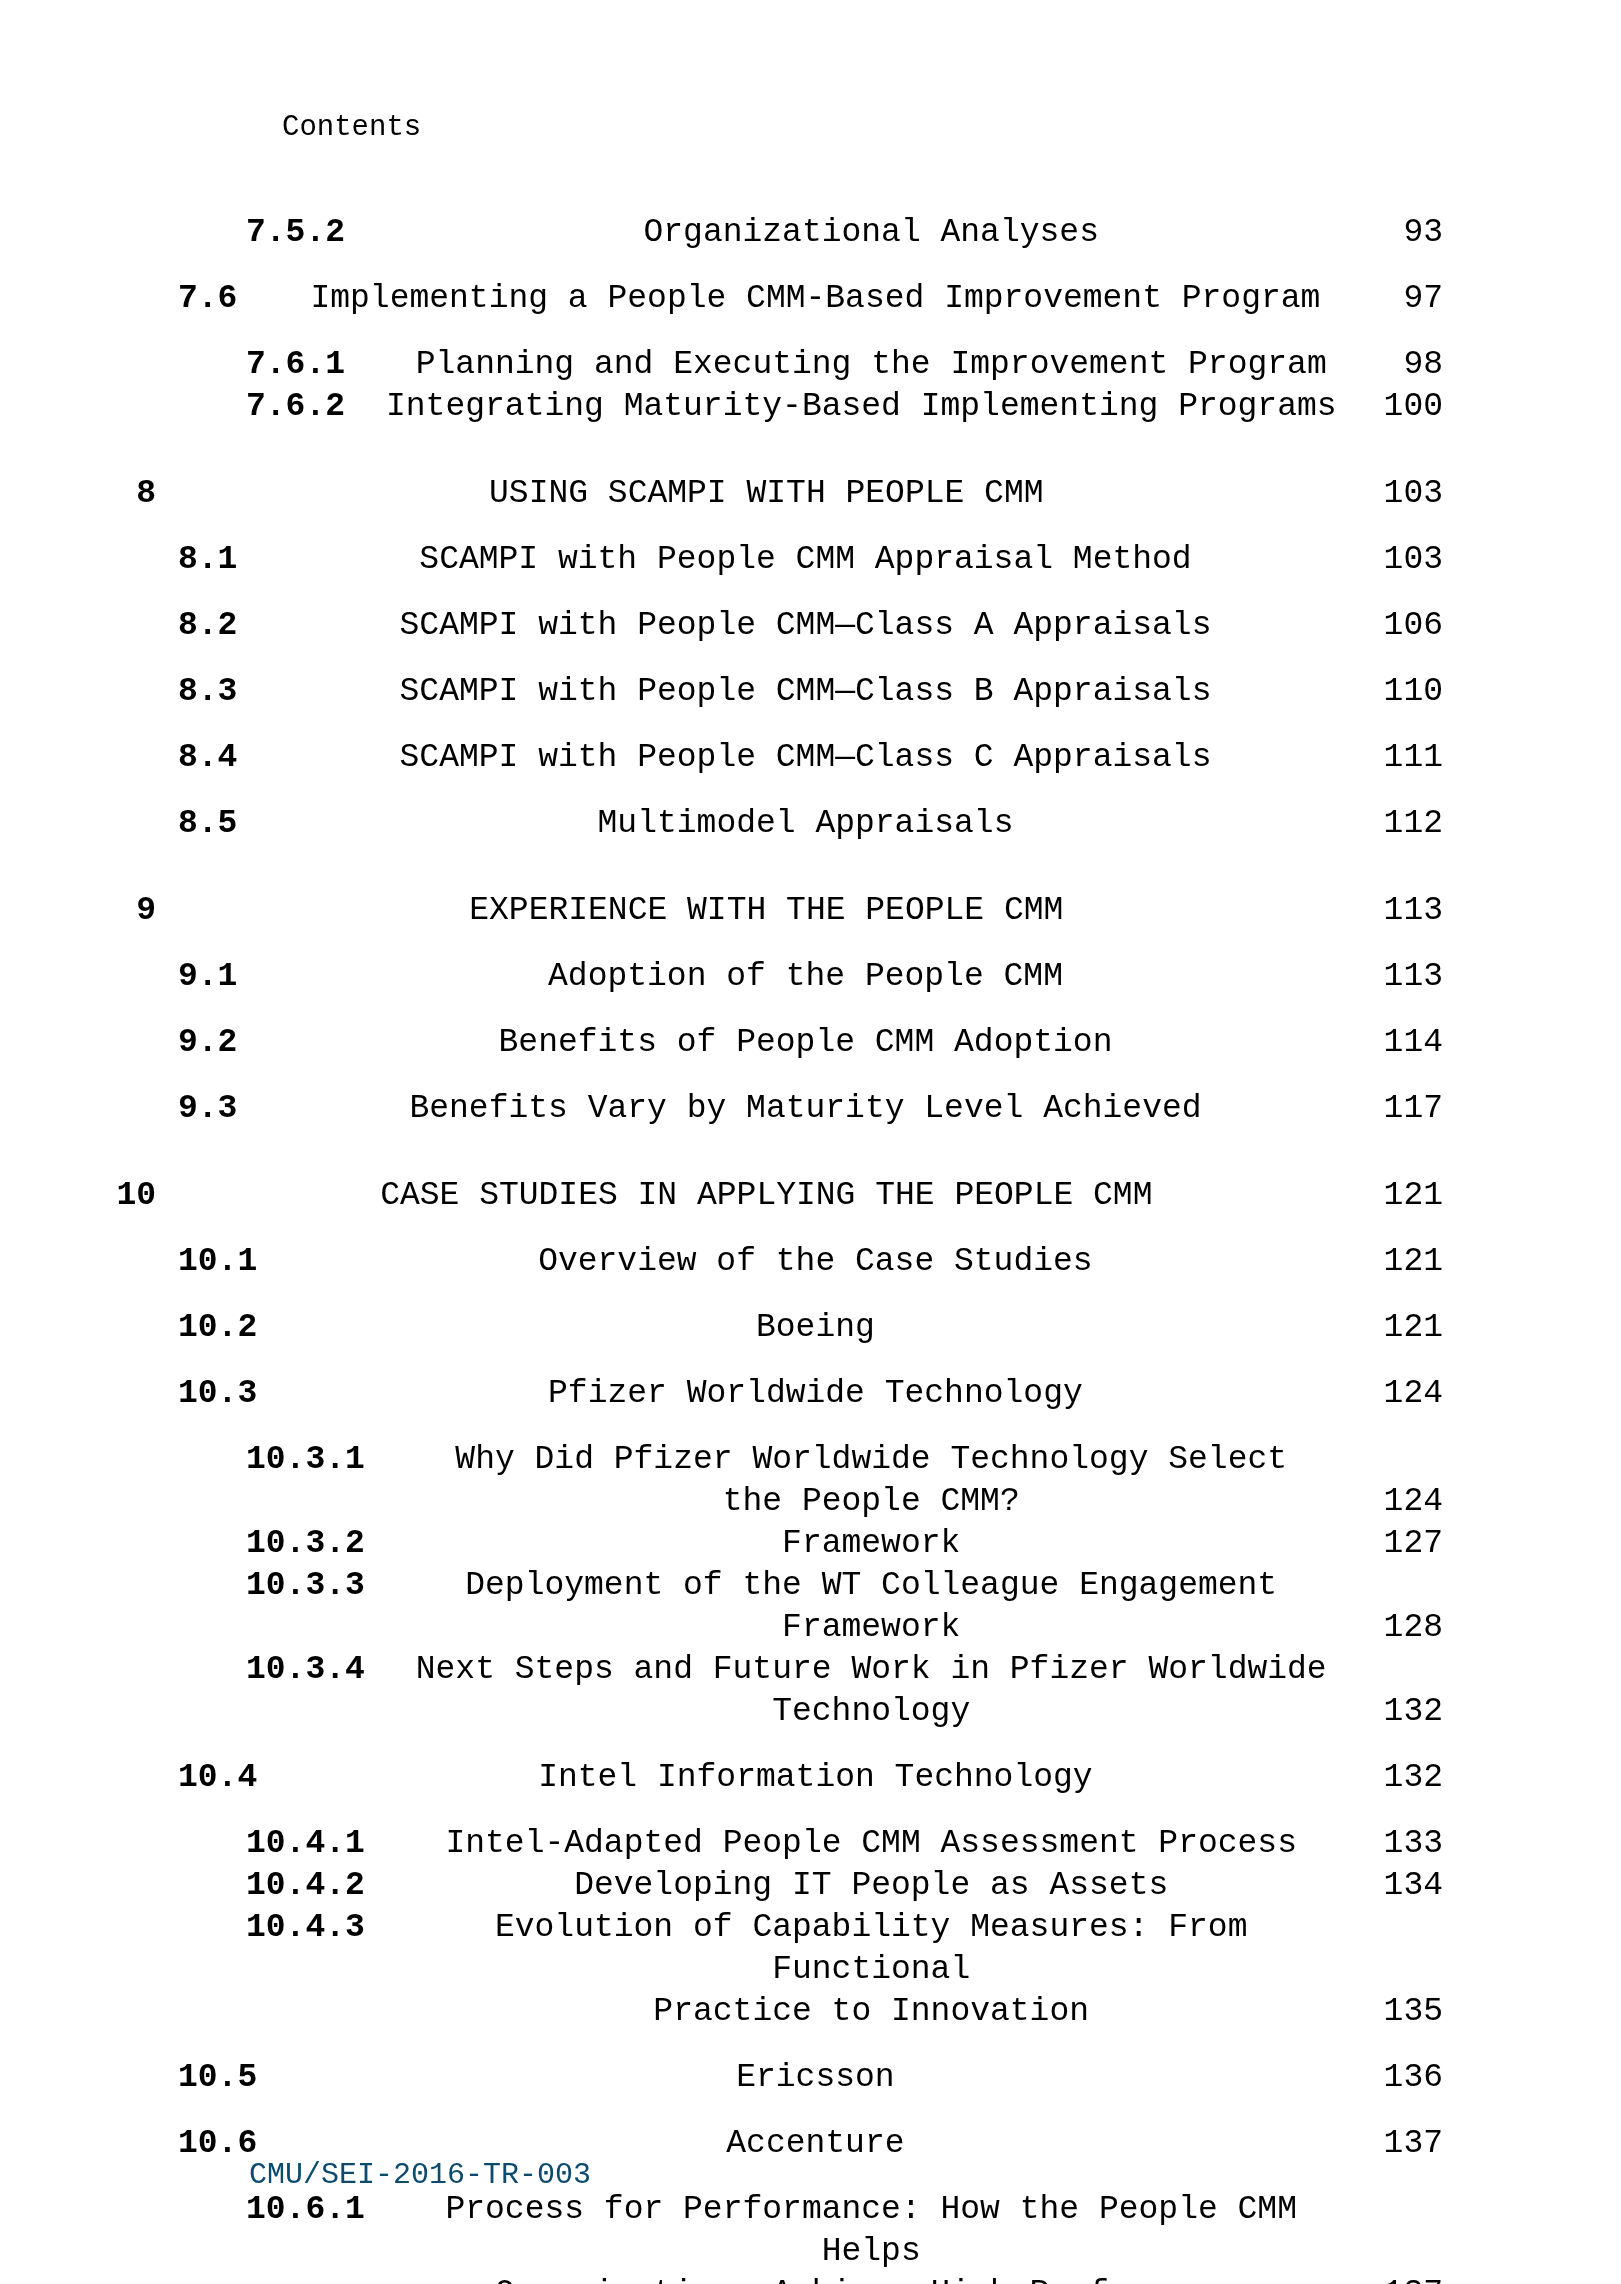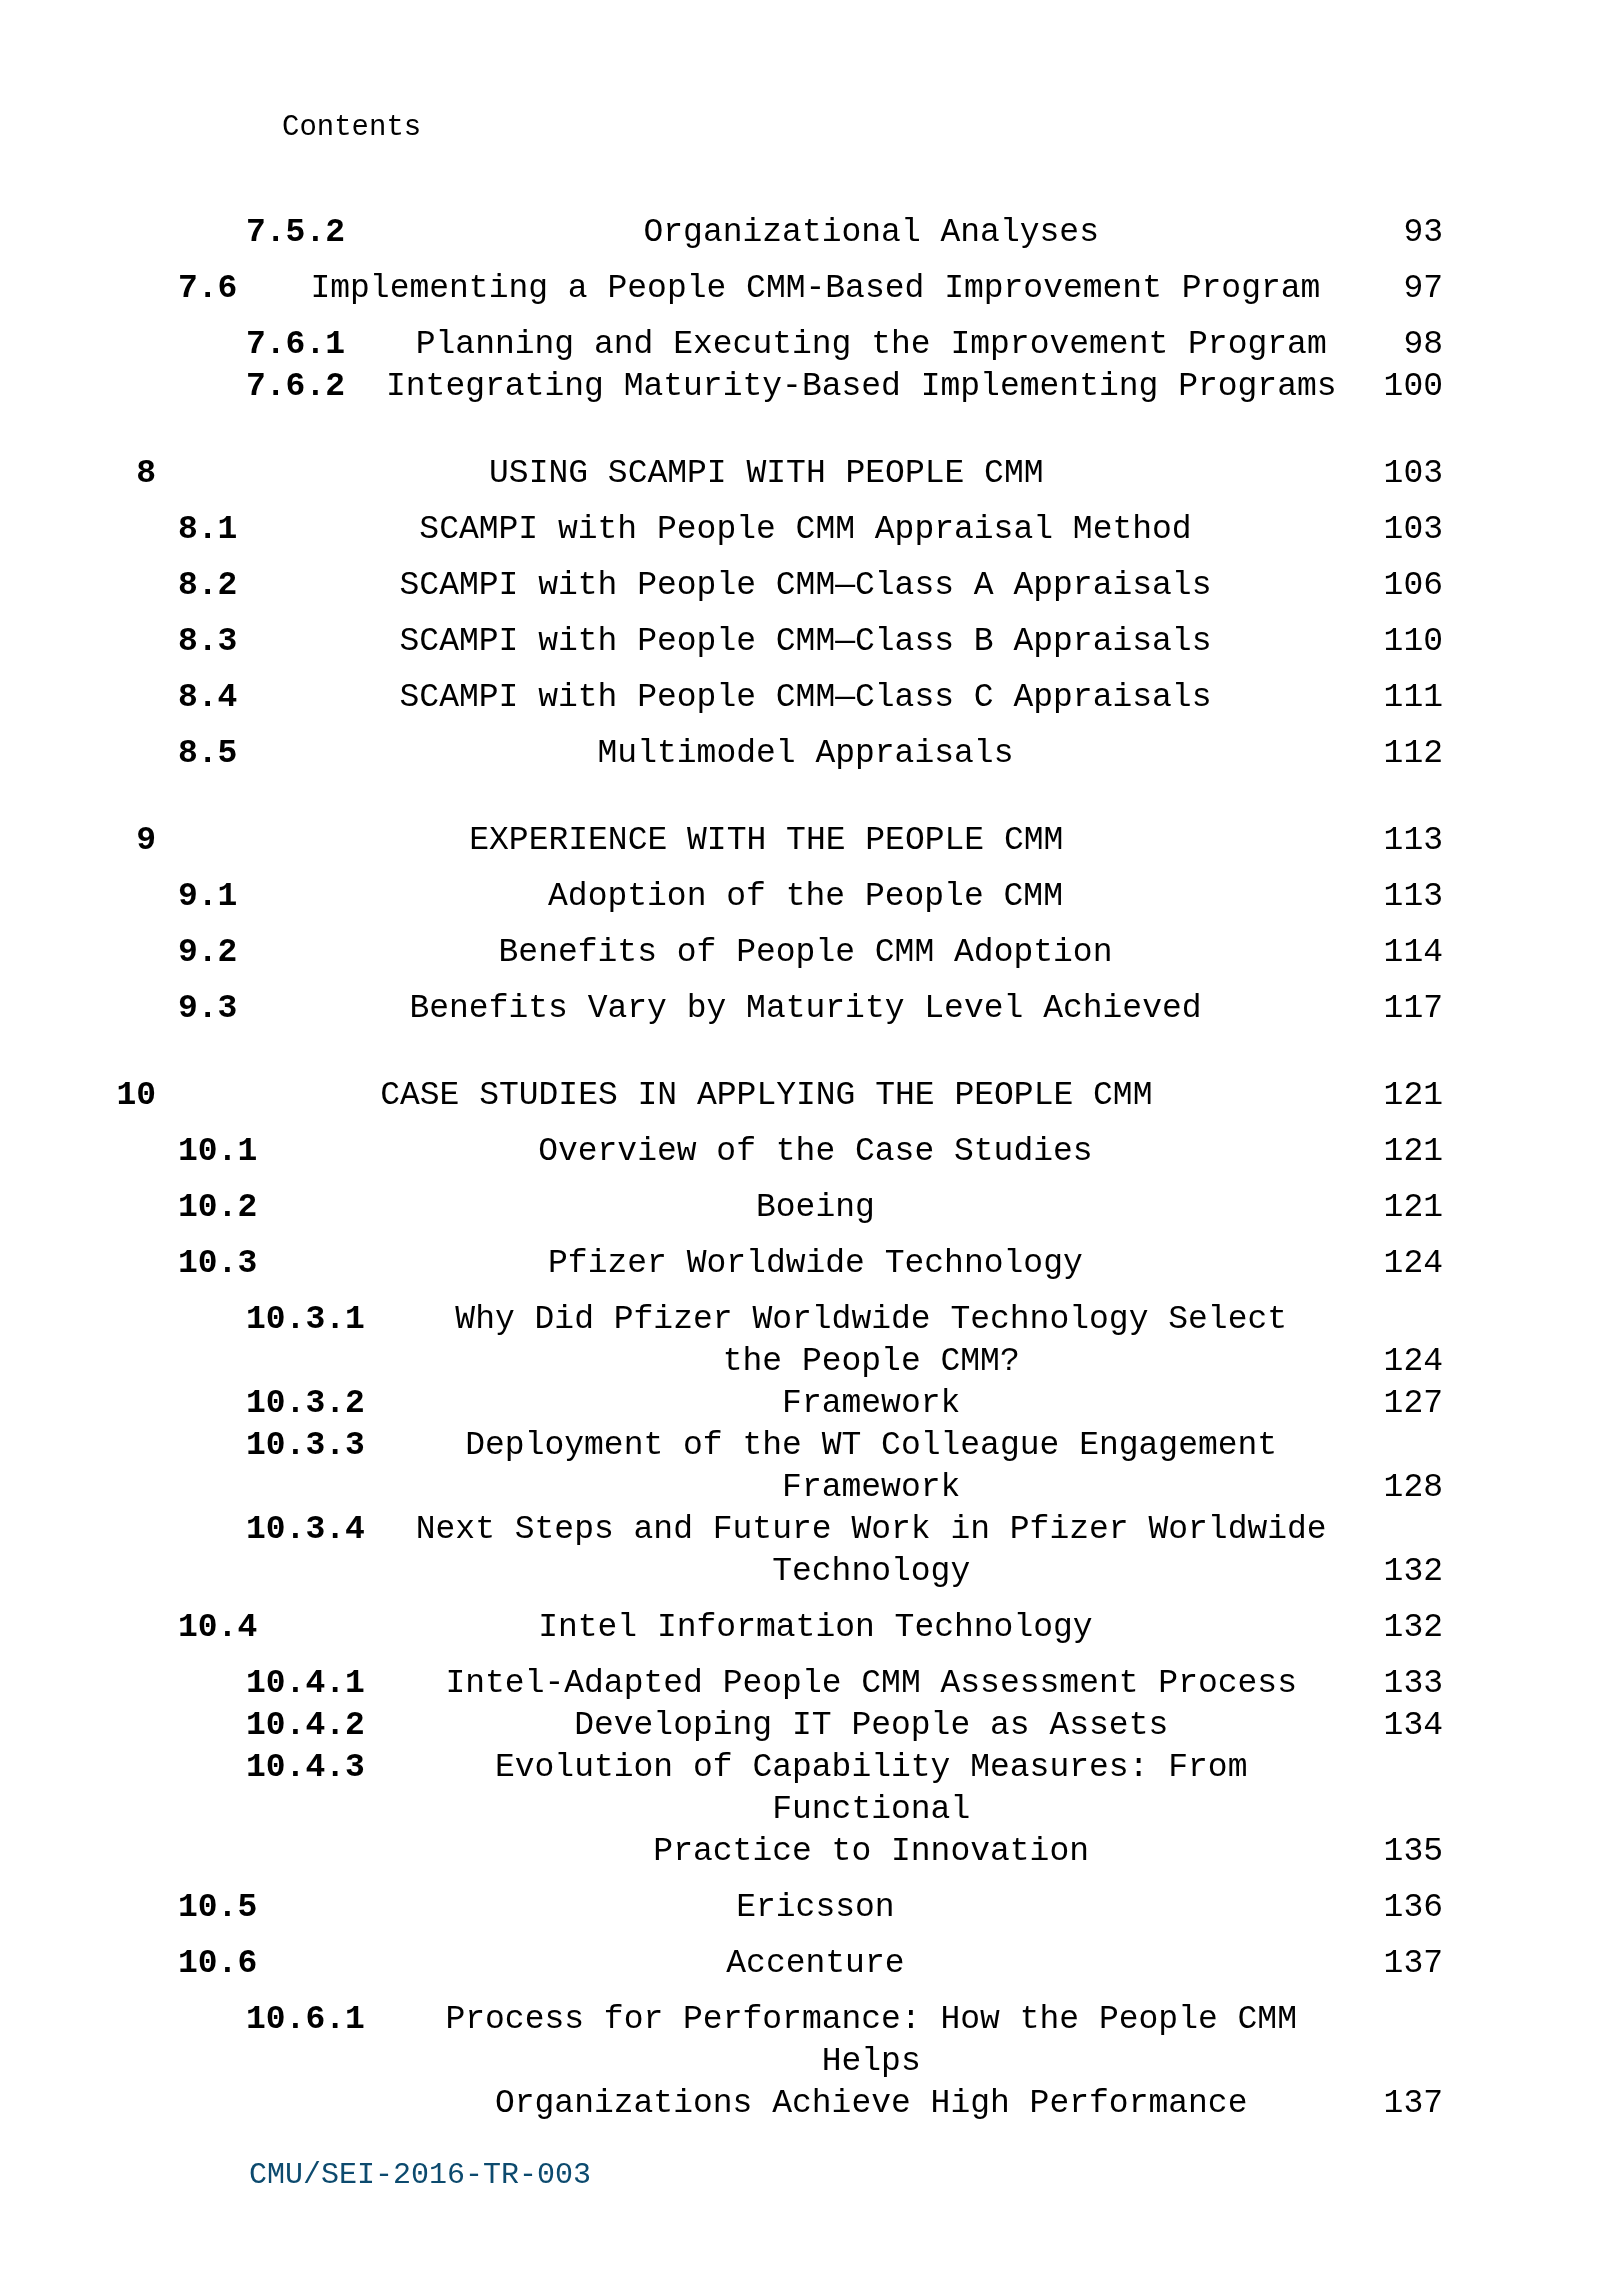--- a/index.html
+++ b/index.html
@@ -30,21 +30,21 @@
     top: 0;
     width: 1621px;
     box-sizing: border-box;
     padding: 212px 178px 0 110px;
   }
   .toc-row {
     display: flex;
     align-items: flex-end;
     font-size: 33px;
     line-height: 42px;
-    margin-top: 14px;
+    margin-top: 24px;
   }
   .toc-row.chapter { margin-top: 45px; }
   .toc-row:first-child { margin-top: 0; }
   .toc-row.sub + .toc-row.sub { margin-top: 0; }
   .toc-row.sec { padding-left: 68px; }
   .toc-row.sub { padding-left: 136px; }
   .toc-num {
     font-weight: bold;
     white-space: nowrap;
     align-self: flex-start;

